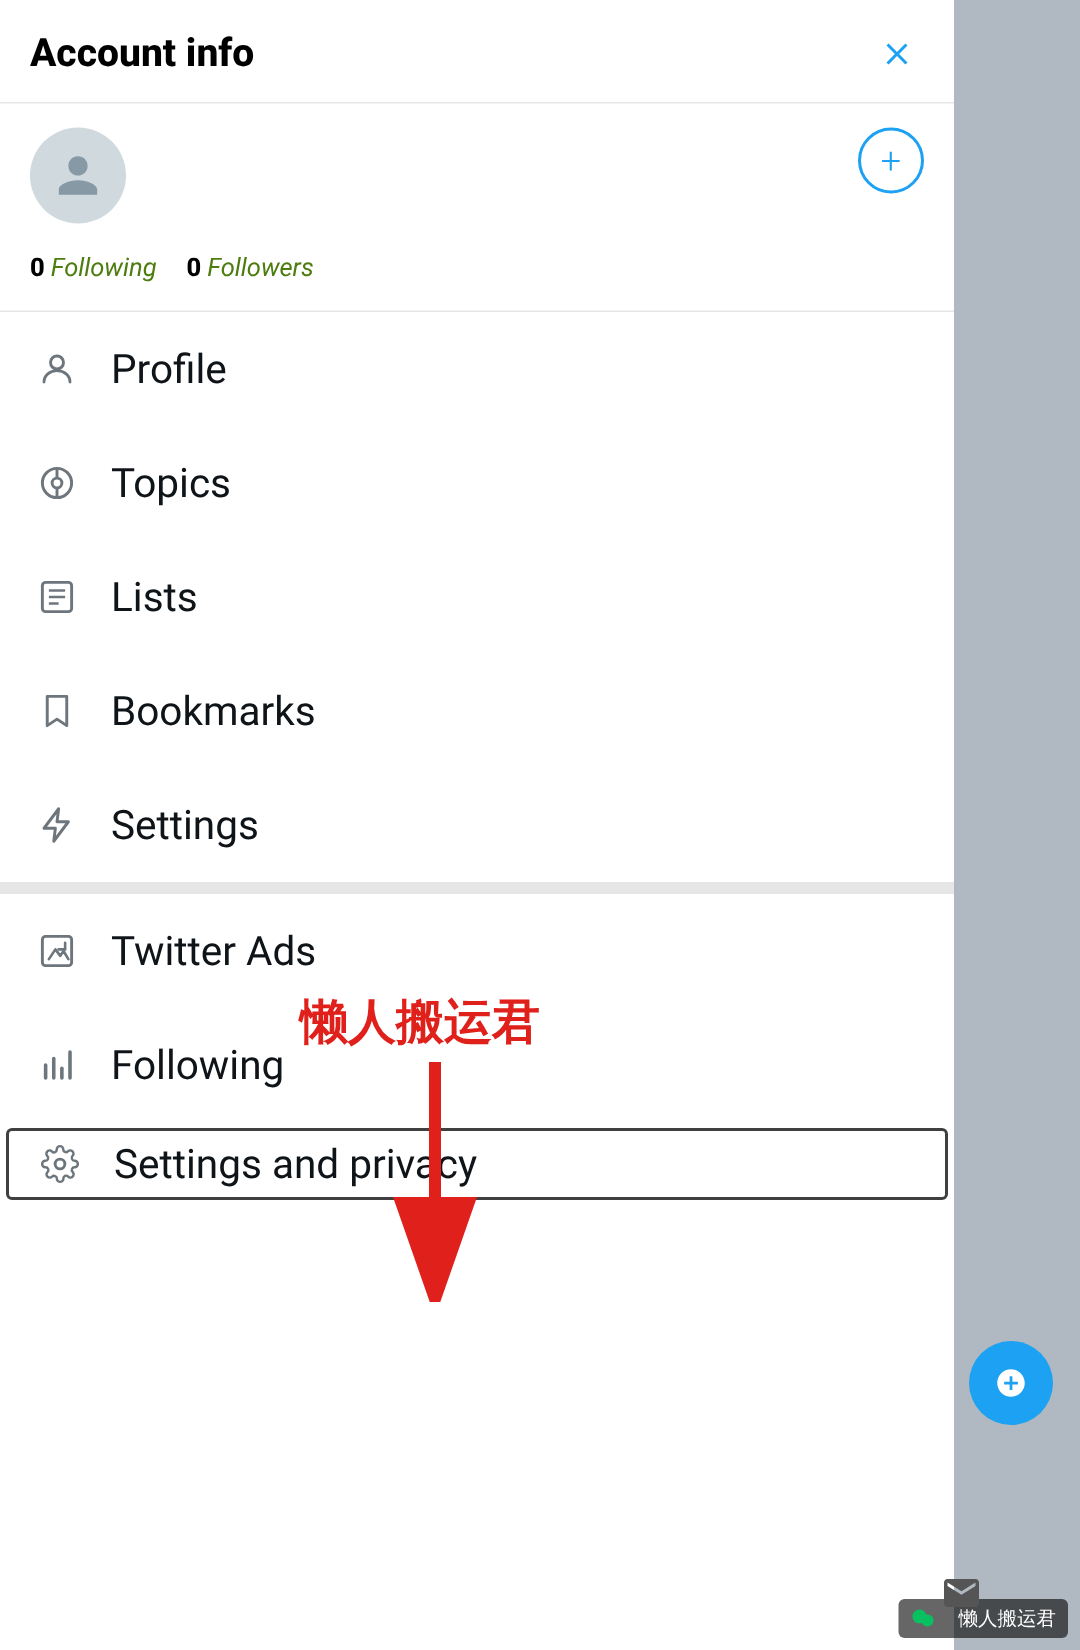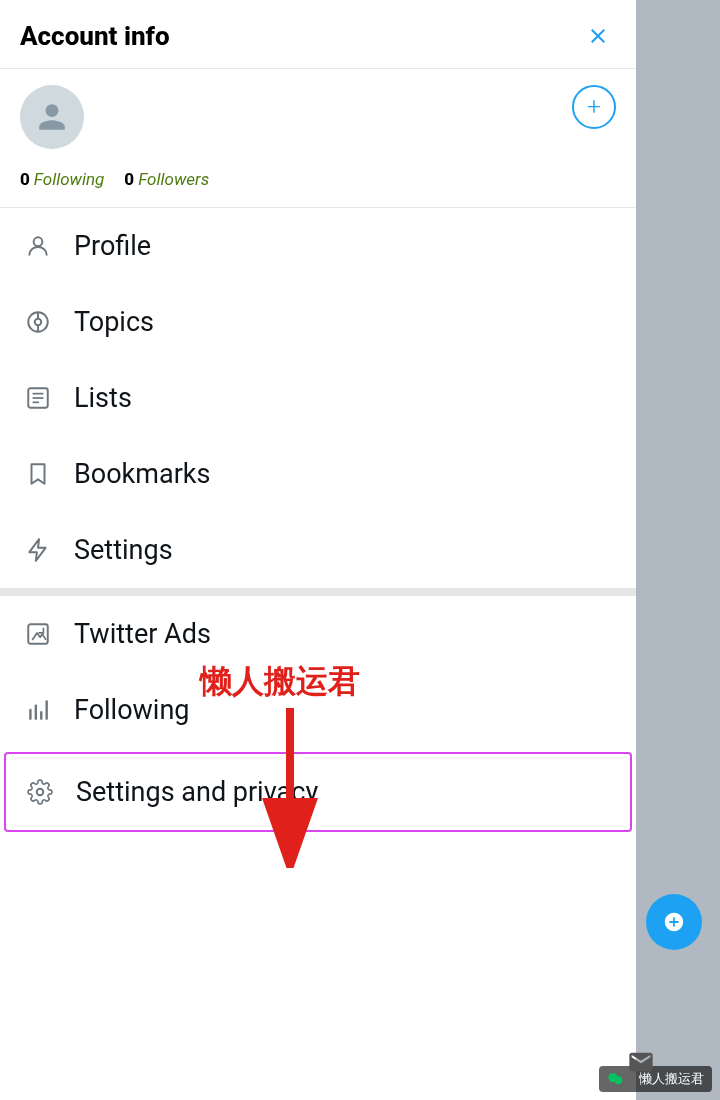--- a/index.html
+++ b/index.html
@@ -160,24 +160,24 @@
       stroke-width: 1.8;
     }
     .menu-label {
       font-size: 27px;
       color: #0f1419;
       font-weight: 400;
     }
 
     
     .menu-item-settings {
-      border: 2px solid #d946ef;
+      border: 2px solid #404040;
       margin: 4px 4px 4px 4px;
       border-radius: 4px;
-      padding: 20px 16px;
+      padding: 4px 16px;
     }
 
     
     .section-divider {
       height: 8px;
       background: #e6e6e6;
     }
 
     
     .annotation {

